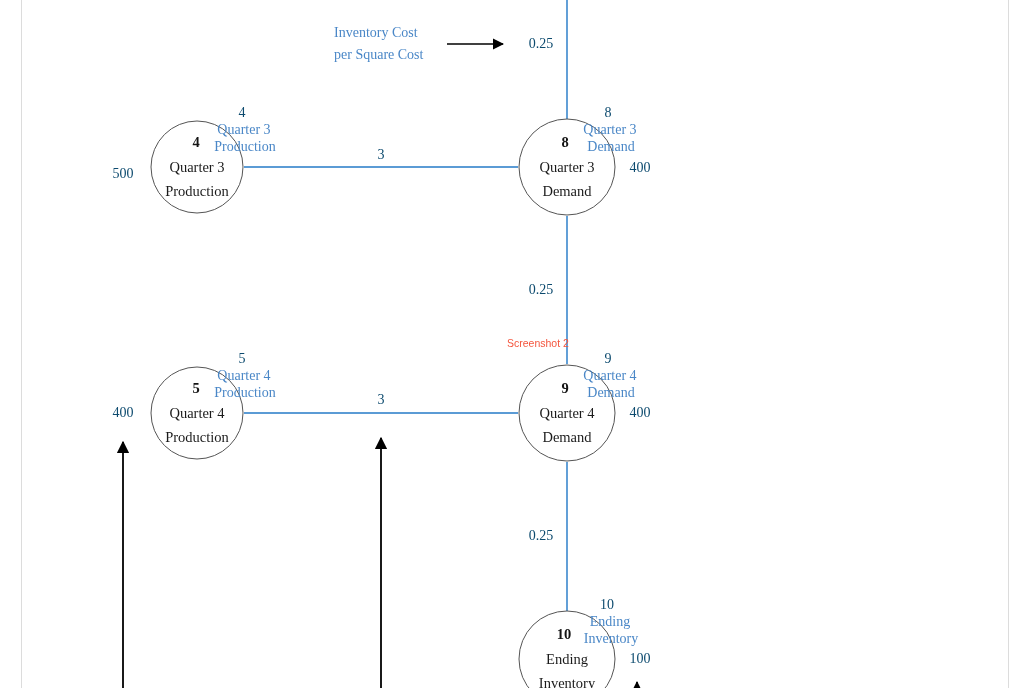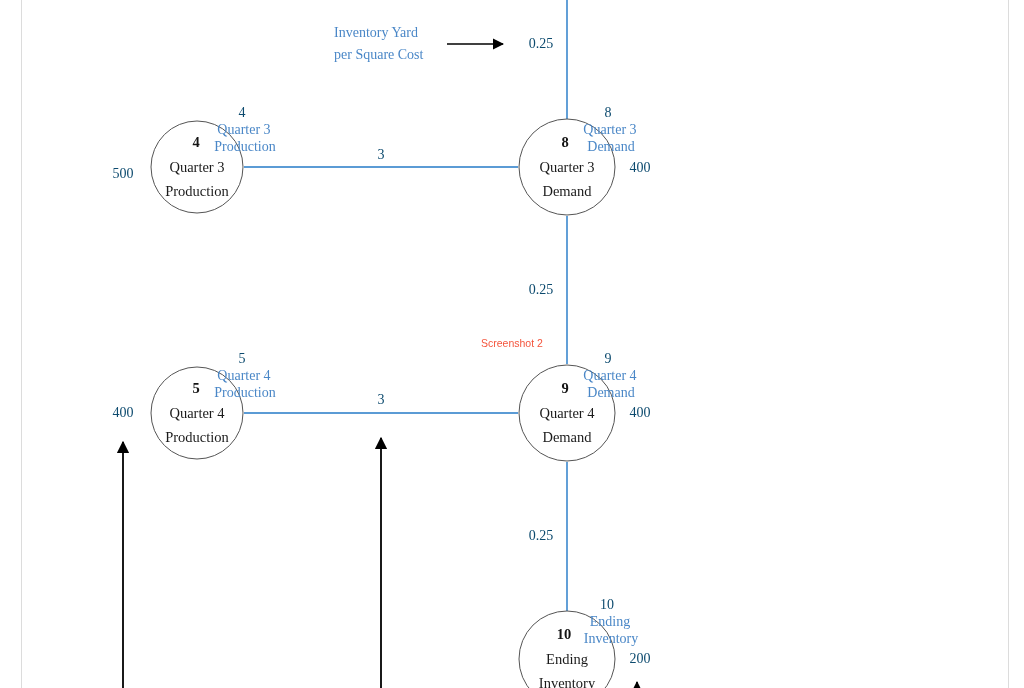--- a/index.html
+++ b/index.html
@@ -115,25 +115,25 @@
     <circle cx="567" cy="659" r="48" fill="#ffffff" stroke="#555555" stroke-width="1"></circle>
 
     <line x1="123" y1="700" x2="123" y2="442" stroke="#000000" stroke-width="1.8" marker-end="url(#blkarrow)"></line>
     <line x1="381" y1="700" x2="381" y2="438" stroke="#000000" stroke-width="1.8" marker-end="url(#blkarrow)"></line>
     <line x1="637" y1="695" x2="637" y2="682" stroke="#000000" stroke-width="1.6" marker-end="url(#blkarrow-up)"></line>
 
     <line x1="447" y1="44" x2="503" y2="44" stroke="#000000" stroke-width="1.6" marker-end="url(#blkarrow)"></line>
   </svg>
 
   <div class="caption-blue" style="left:334px; top:22px;">
-    <div>Inventory Yard</div>
+    <div>Inventory Cost</div>
     <div>per Square Cost</div>
   </div>
 
-  <div class="screenshot-tag" style="left:481px; top:337px;">Screenshot 2</div>
+  <div class="screenshot-tag" style="left:507px; top:337px;">Screenshot 2</div>
 
   <div class="lbl nodenum centered" style="left:196px; top:142px;">4</div>
   <div class="lbl nodetext centered" style="left:197px; top:167px;">Quarter 3</div>
   <div class="lbl nodetext centered" style="left:197px; top:191px;">Production</div>
   <div class="lbl blue-num centered" style="left:242px; top:113px;">4</div>
   <div class="lbl blue centered" style="left:244px; top:130px;">Quarter 3</div>
   <div class="lbl blue centered" style="left:245px; top:147px;">Production</div>
   <div class="lbl blue-num centered" style="left:123px; top:174px;">500</div>
 
   <div class="lbl nodenum centered" style="left:565px; top:142px;">8</div>
@@ -159,21 +159,21 @@
   <div class="lbl blue centered" style="left:610px; top:376px;">Quarter 4</div>
   <div class="lbl blue centered" style="left:611px; top:393px;">Demand</div>
   <div class="lbl blue-num centered" style="left:640px; top:413px;">400</div>
 
   <div class="lbl nodenum centered" style="left:564px; top:634px;">10</div>
   <div class="lbl nodetext centered" style="left:567px; top:659px;">Ending</div>
   <div class="lbl nodetext centered" style="left:567px; top:683px;">Inventory</div>
   <div class="lbl blue-num centered" style="left:607px; top:605px;">10</div>
   <div class="lbl blue centered" style="left:610px; top:622px;">Ending</div>
   <div class="lbl blue centered" style="left:611px; top:639px;">Inventory</div>
-  <div class="lbl blue-num centered" style="left:640px; top:659px;">200</div>
+  <div class="lbl blue-num centered" style="left:640px; top:659px;">100</div>
 
   <div class="lbl blue-num centered" style="left:381px; top:155px;">3</div>
   <div class="lbl blue-num centered" style="left:381px; top:400px;">3</div>
 
   <div class="lbl blue-num centered" style="left:541px; top:44px;">0.25</div>
   <div class="lbl blue-num centered" style="left:541px; top:290px;">0.25</div>
   <div class="lbl blue-num centered" style="left:541px; top:536px;">0.25</div>
 
 </div>
 

